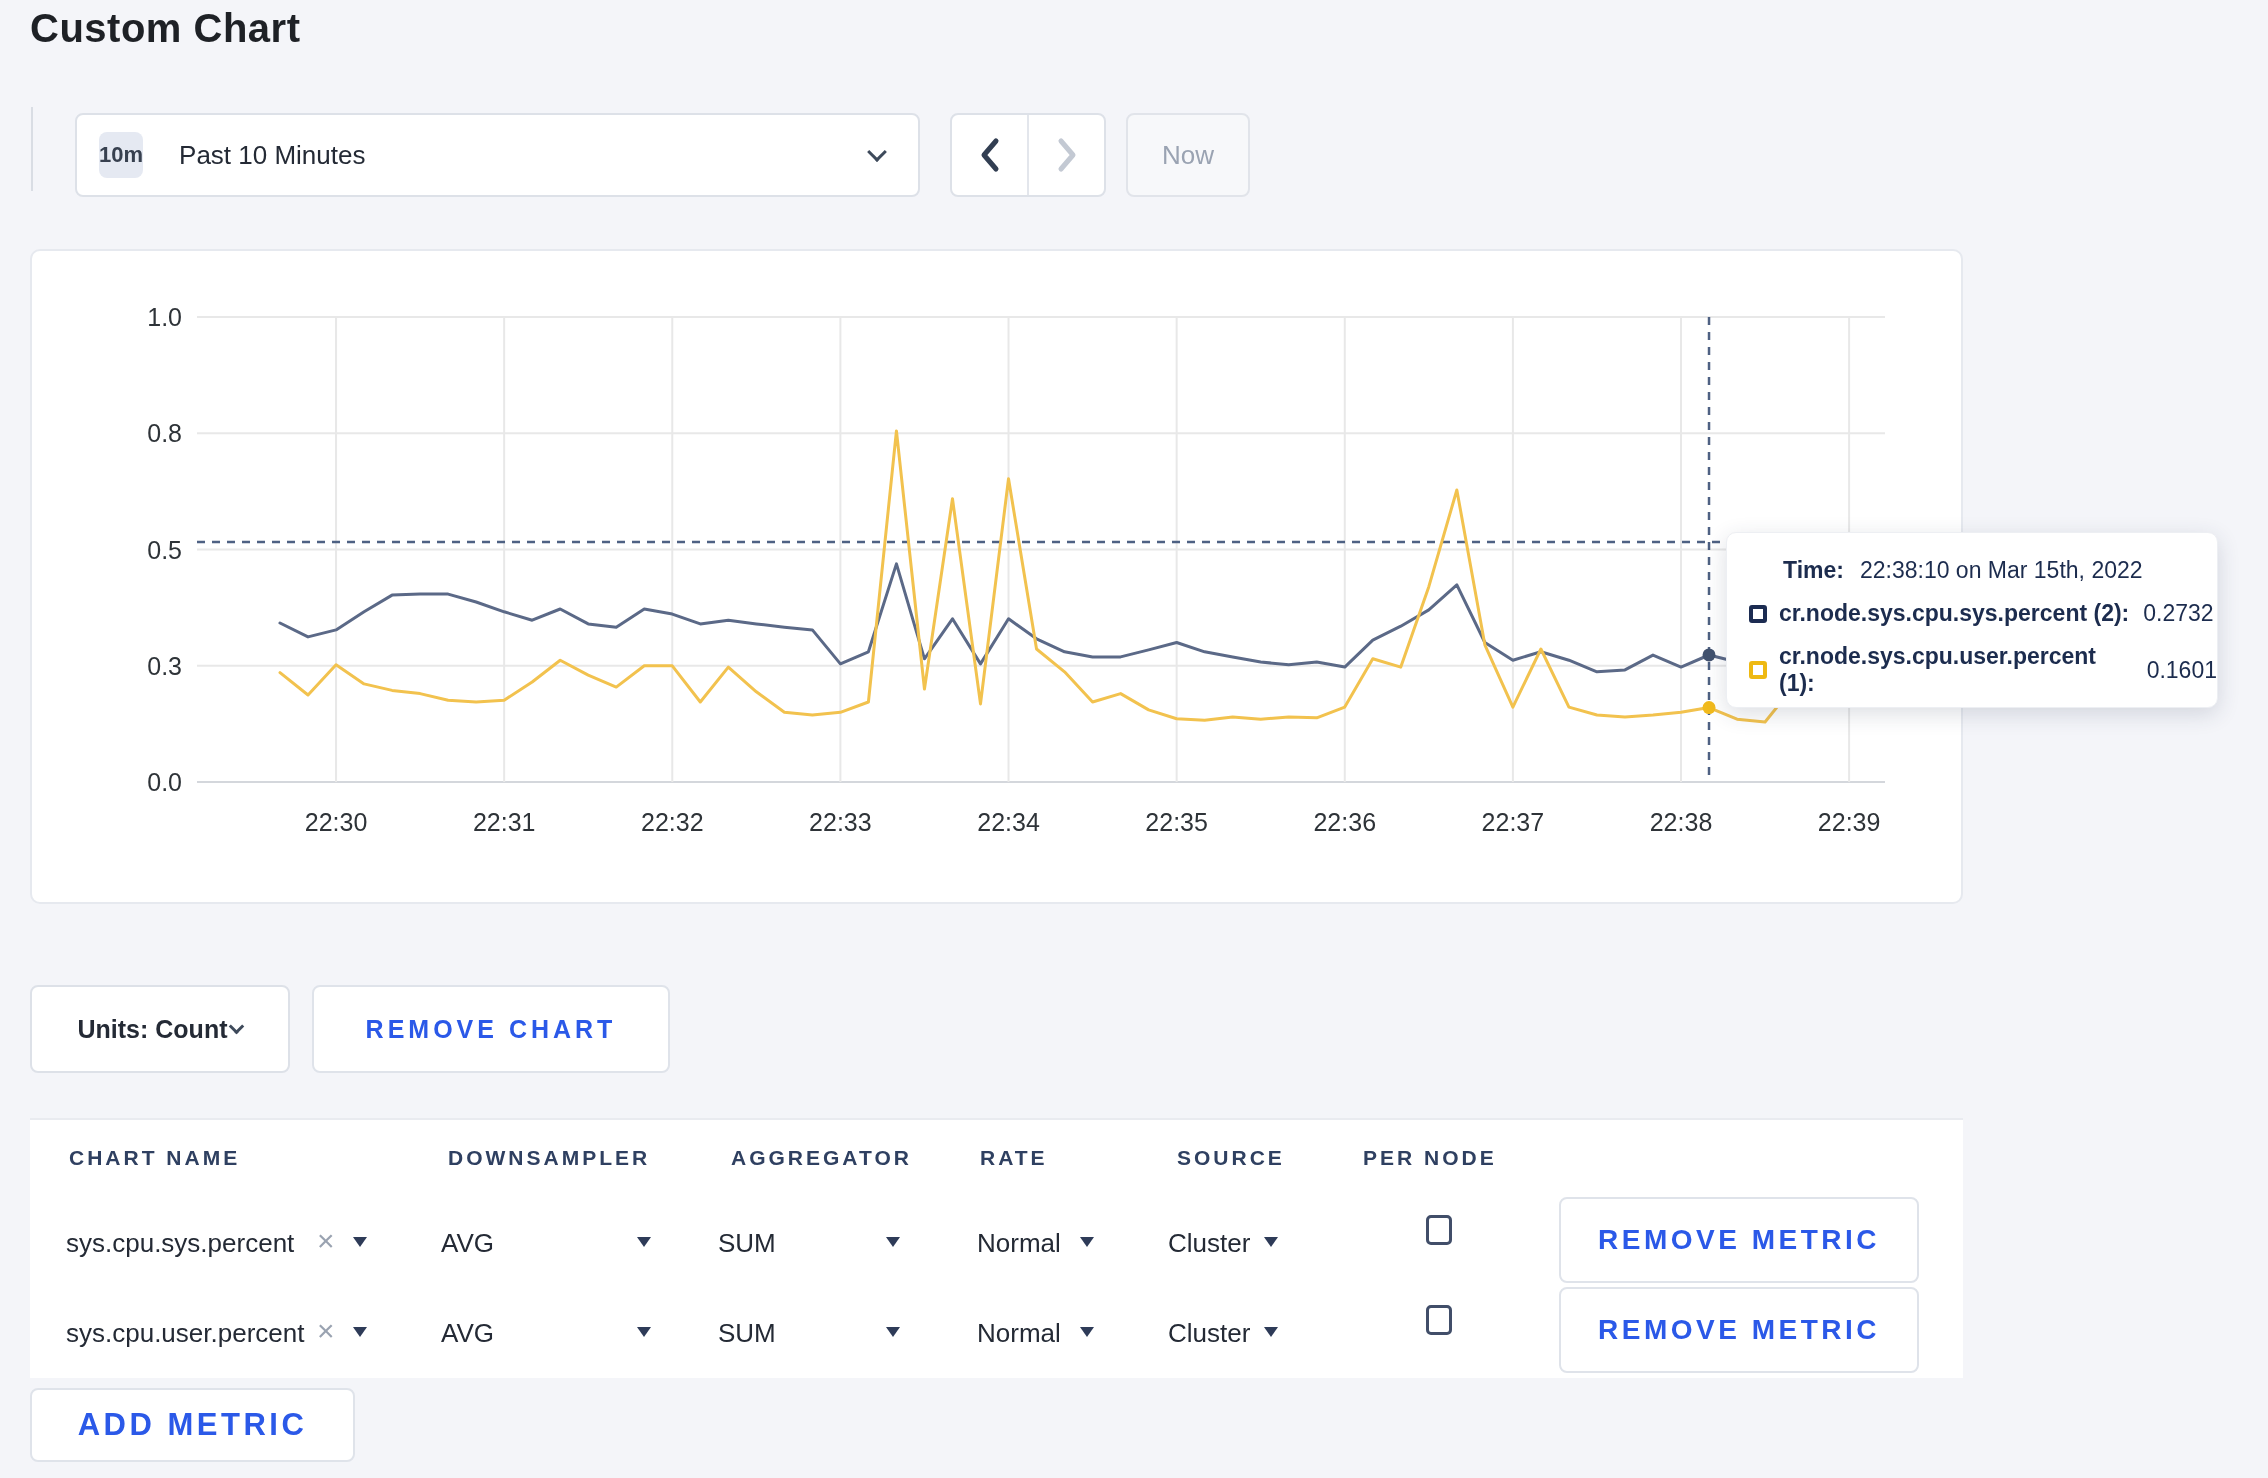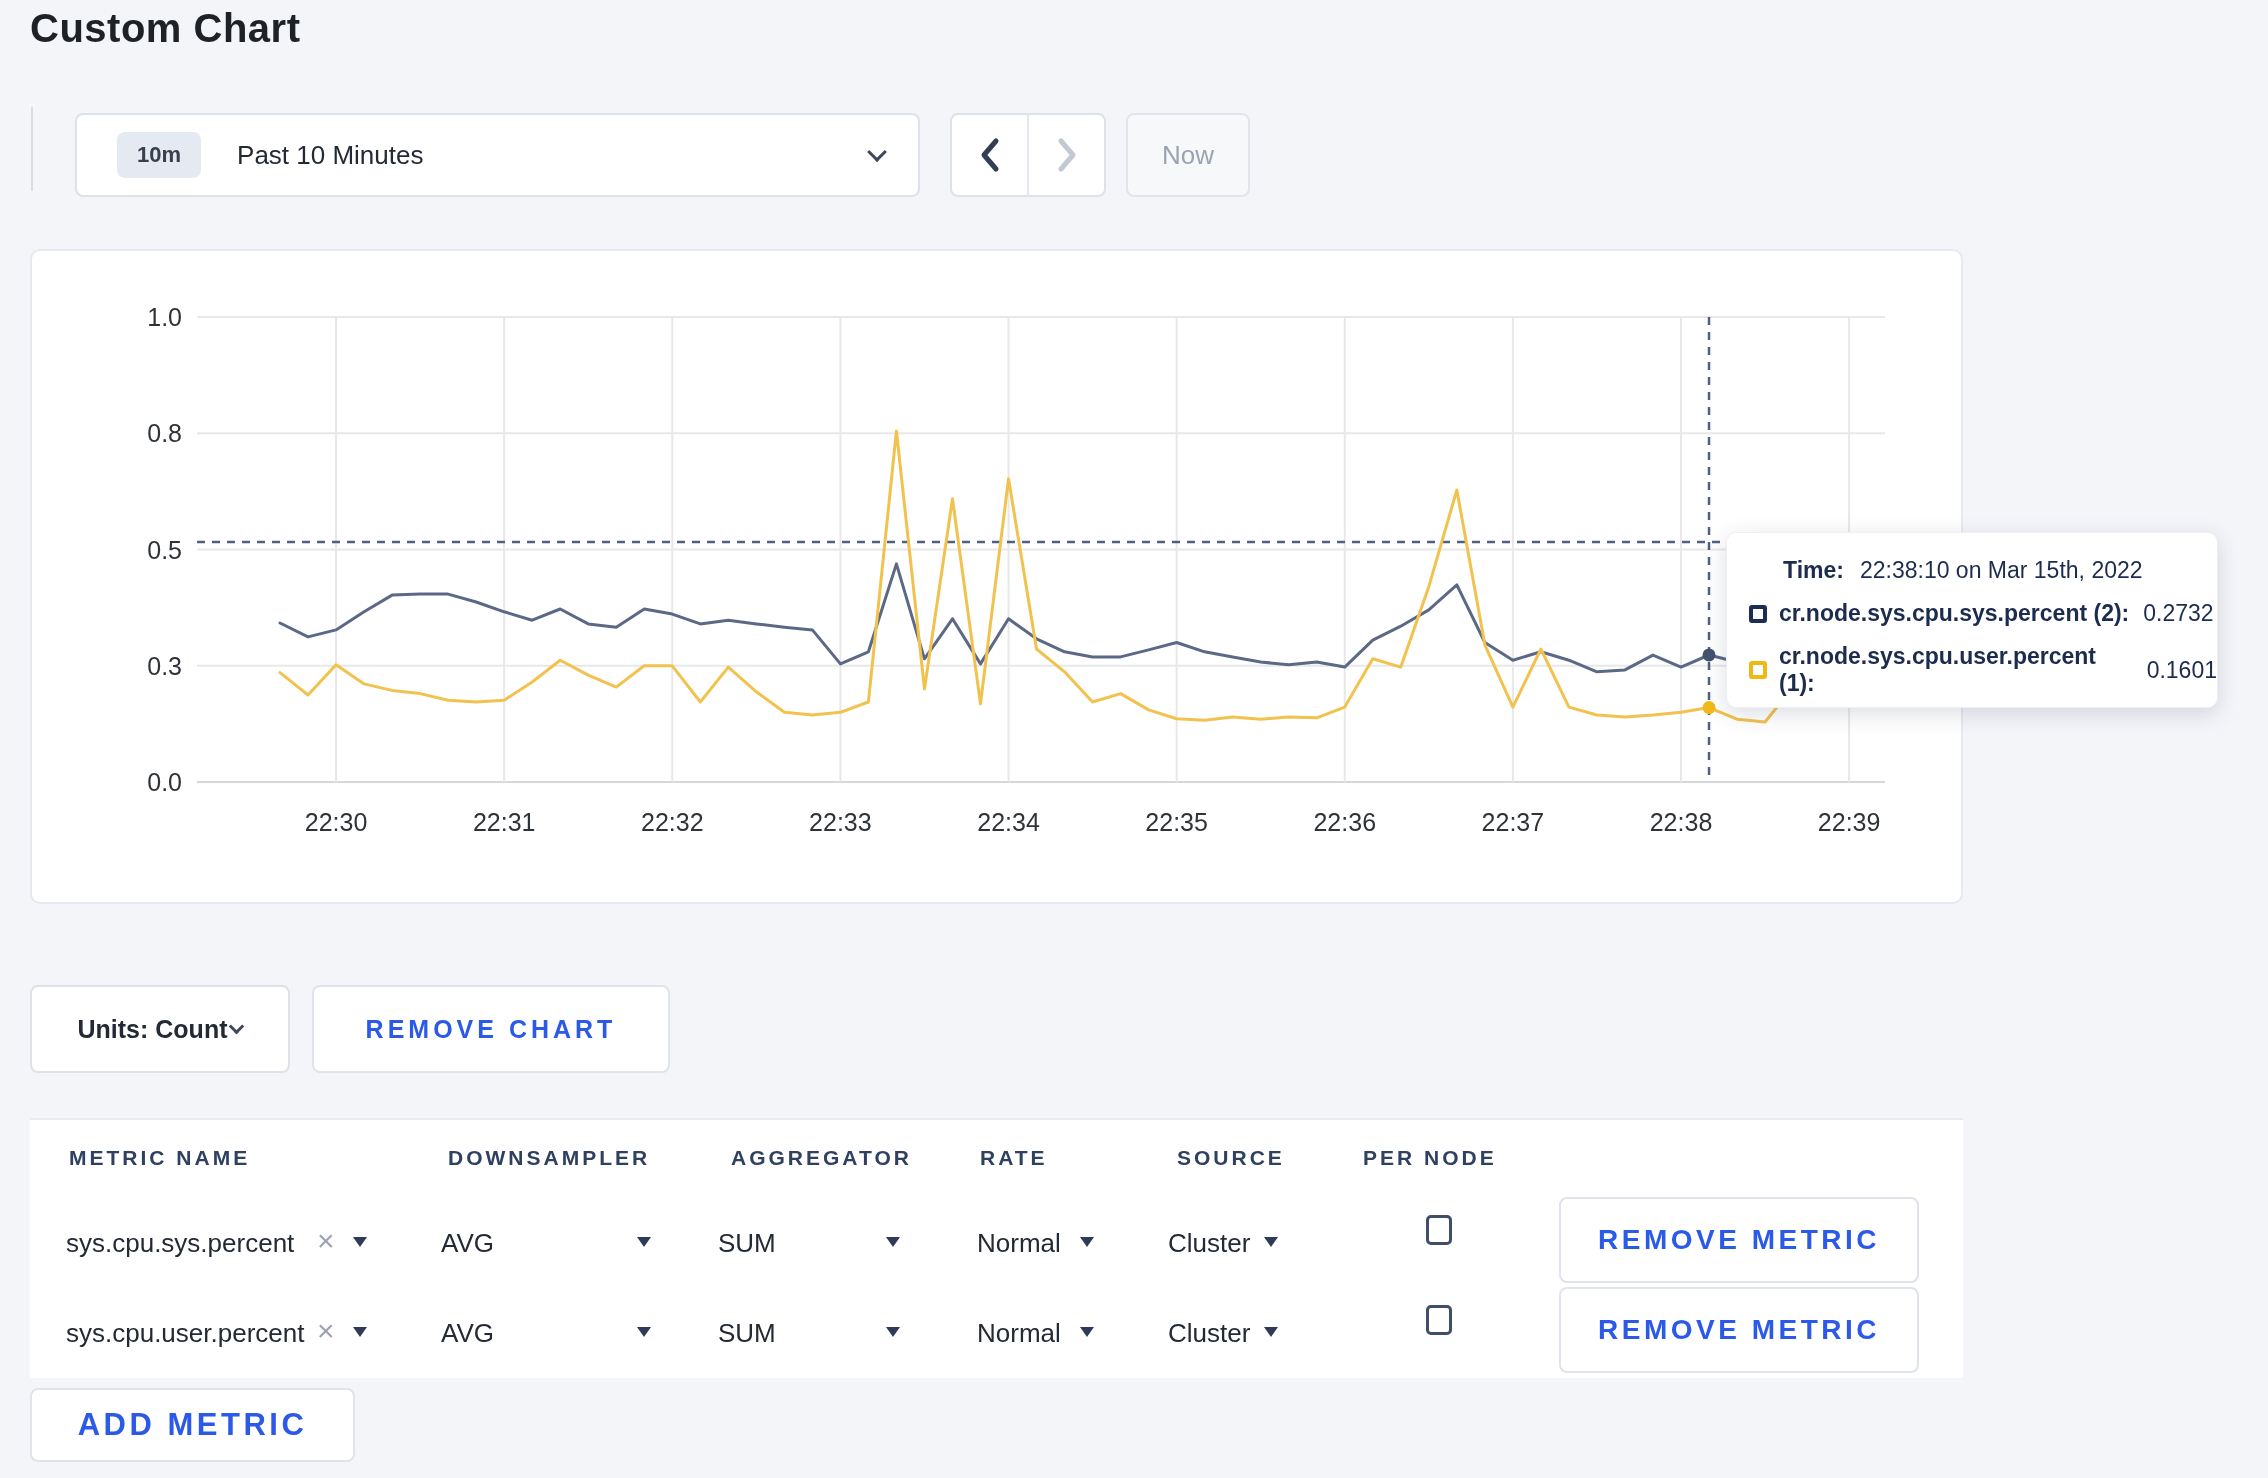--- a/index.html
+++ b/index.html
@@ -9,22 +9,22 @@
     background:#f4f5f9; color:#242a35; overflow:hidden;
   }
   #app { position:relative; width:2268px; height:1268px; }
 
   .page-title { position:absolute; left:30px; top:6px; font-size:40px; font-weight:700; color:#1e2126; letter-spacing:.5px; }
 
   
   .tb-divider { position:absolute; left:31px; top:107px; width:2px; height:84px; background:#d9dde4; }
   .range-select { position:absolute; left:75px; top:113px; width:845px; height:84px; background:#fff;
     border:2px solid #dde1e8; border-radius:8px; display:flex; align-items:center; cursor:pointer; }
-  .range-badge { margin-left:40px; background:#e5e9f2; color:#37404f; font-weight:700; font-size:22px;
-    padding:10px 20px; border-radius:8px; }
+  .range-badge { margin-left:22px; background:#e5e9f2; color:#37404f; font-weight:700; font-size:22px;
+    padding:10px 0; border-radius:8px; }
   .range-label { margin-left:36px; font-size:26px; color:#242a35; font-weight:500; }
   .chev-down { width:14px; height:14px; border-right:3px solid #3e4a5b; border-bottom:3px solid #3e4a5b;
     transform:rotate(45deg); margin-left:auto; margin-right:34px; margin-top:-6px; }
   .arrow-group { position:absolute; left:950px; top:113px; width:156px; height:84px; background:#fff;
     border:2px solid #dde1e8; border-radius:8px; display:flex; }
   .arrow-btn { flex:1; display:flex; align-items:center; justify-content:center; cursor:pointer; }
   .arrow-btn + .arrow-btn { border-left:2px solid #e3e6ec; }
   .btn-now { position:absolute; left:1126px; top:113px; width:124px; height:84px; background:#f7f8fa;
     border:2px solid #e1e4ea; border-radius:8px; color:#9aa3b2; font-size:26px;
     display:flex; align-items:center; justify-content:center; }
@@ -156,21 +156,21 @@
     </div>
   </div>
 
   <div class="btn-units">
     <span>Units: Count</span>
     <span class="units-chev"></span>
   </div>
   <div class="btn-outline-blue btn-remove-chart">REMOVE CHART</div>
 
   <div class="metrics-card">
-    <span class="th" style="left:39px">METRIC NAME</span>
+    <span class="th" style="left:39px">CHART NAME</span>
     <span class="th" style="left:418px">DOWNSAMPLER</span>
     <span class="th" style="left:701px">AGGREGATOR</span>
     <span class="th" style="left:950px">RATE</span>
     <span class="th" style="left:1147px">SOURCE</span>
     <span class="th" style="left:1333px">PER NODE</span>
 
     <div>
       <span class="mrow-el" style="left:36px;  top:108px">sys.cpu.sys.percent</span>
       <span class="mrow-el x-icon" style="left:287px; top:104px">×</span>
       <span class="caret" style="position:absolute; left:323px; top:117px"></span>

